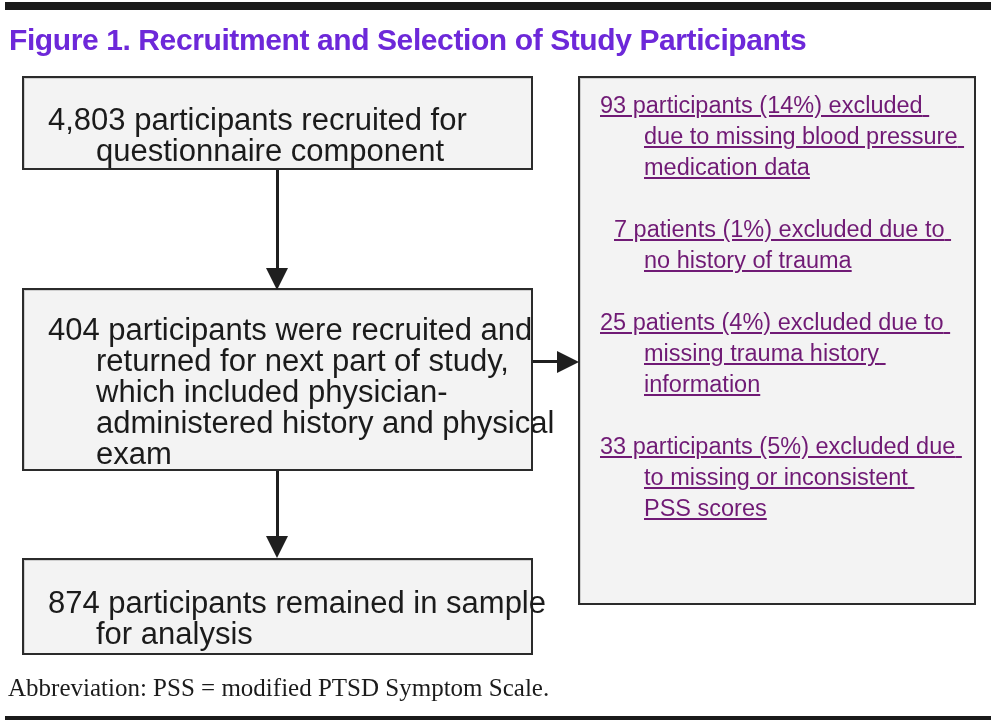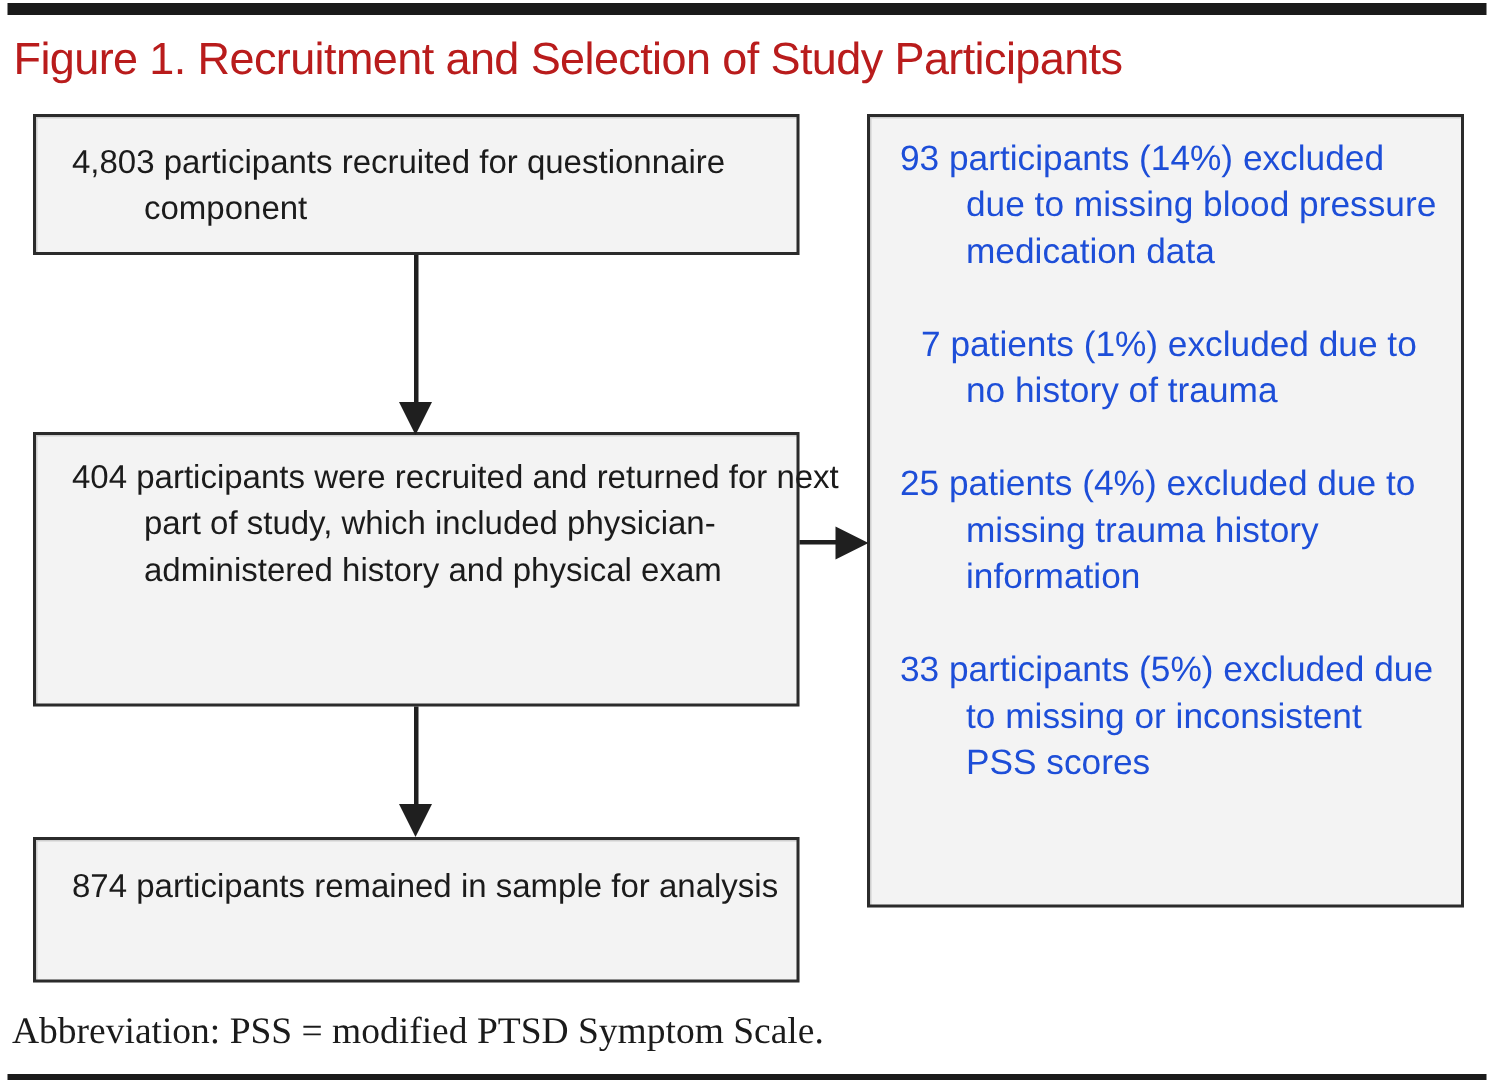--- a/index.html
+++ b/index.html
@@ -27,44 +27,45 @@
     background: #1a1a1a;
   }
 
   
   .fig-title {
     position: absolute;
     left: 9px;
     top: 22px;
     width: 980px;
     font-size: 30px;
-    font-weight: normal;
+    font-weight: bold;
     letter-spacing: -0.4px;
     line-height: 36px;
-    color: #b91c1c;
+    color: #6d28d9;
     white-space: nowrap;
   }
 
   
   .flow-box {
     position: absolute;
     box-sizing: border-box;
     background: #f3f3f3;
     border: 2px solid #2b2b2b;
     box-shadow: 1px 1px 0 0 #cfcfcf inset;
   }
   .flow-box .box-text {
     position: absolute;
-    font-size: 22px;
+    font-size: 31px;
     line-height: 31px;
     color: #1b1b1b;
     
     padding-left: 48px;
     text-indent: -48px;
     white-space: pre-wrap;
+    margin-top: 12px;
   }
 
   
   #box-recruited { left: 22px; top: 76px; width: 511px; height: 94px; }
   #box-recruited .box-text { left: 24px; top: 14px; width: 462px; }
 
   
   #box-returned { left: 22px; top: 288px; width: 511px; height: 183px; }
   #box-returned .box-text { left: 24px; top: 12px; width: 466px; }
 
@@ -76,25 +77,26 @@
   #box-exclusions { left: 578px; top: 76px; width: 398px; height: 529px; }
   .exclusion-list {
     position: absolute;
     left: 20px;
     top: 12px;
     width: 360px;
   }
   .exclusion-item {
     font-size: 23.5px;
     line-height: 31px;
-    color: #1d4ed8;
+    color: #701a75;
     padding-left: 44px;
     text-indent: -44px;
     margin-bottom: 31px;
     white-space: pre-wrap;
+    text-decoration: underline;
   }
   .exclusion-item.num-narrow {
     padding-left: 44px;
     text-indent: -30px;   
   }
   .exclusion-item:last-child { margin-bottom: 0; }
 
   
   .arrow-v {
     position: absolute;

